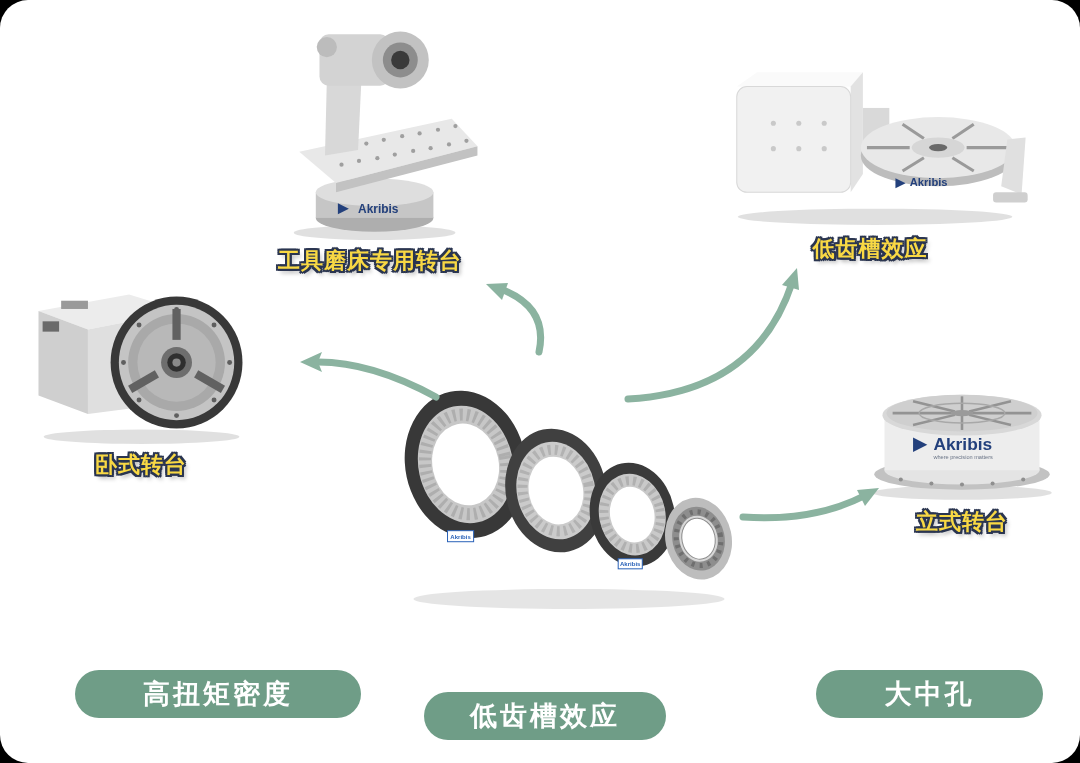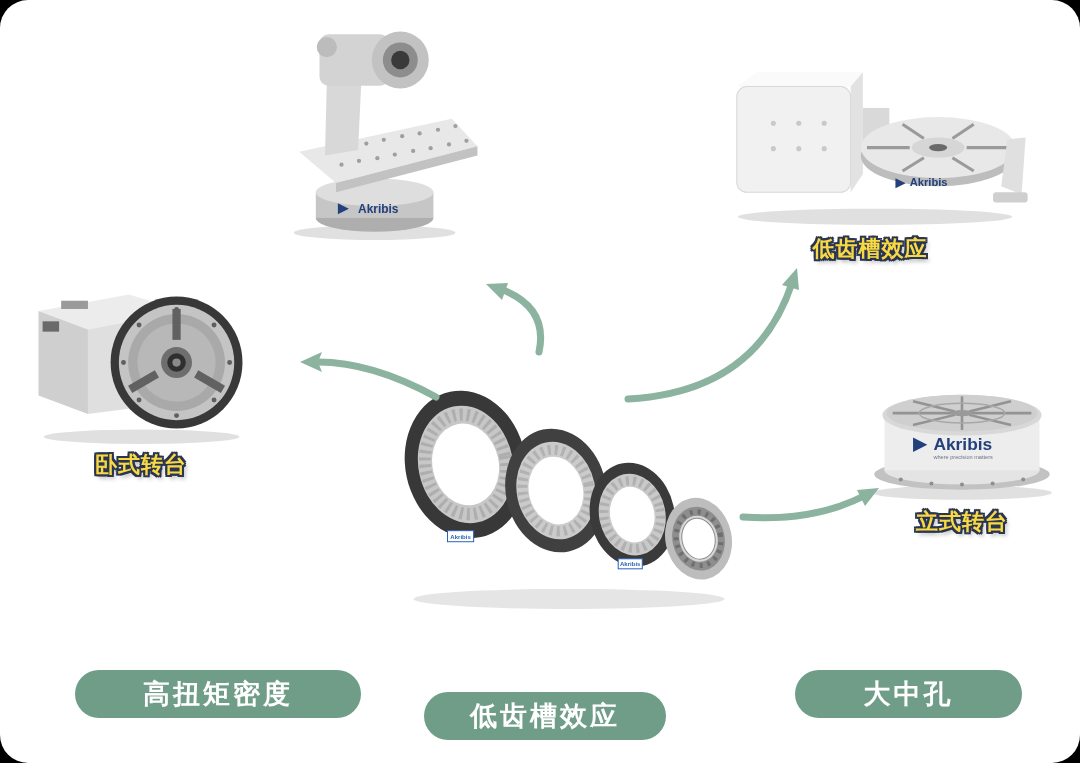--- a/index.html
+++ b/index.html
@@ -24,21 +24,21 @@
   .arrows path{fill:none;stroke:var(--arrow-green,#8bb3a0);stroke-width:7;stroke-linecap:round;}
   .arrows polygon{fill:var(--arrow-green,#8bb3a0);}
   .pill{
     position:absolute;height:48px;border-radius:26px;top:670px;
     background:var(--pill-green,#6f9d87);color:#ffffff;
     font-size:27px;font-weight:bold;letter-spacing:3px;
     display:flex;align-items:center;justify-content:center;
   }
   .pill-1{left:75px;width:286px;}
   .pill-2{left:424px;width:242px;margin-top:22px;}
-  .pill-3{left:795px;width:227px;}
+  .pill-3{left:816px;width:227px;}
   .logo-text{font-weight:bold;fill:#23407c;}
 </style>
 </head>
 <body>
 
 <div class="stage">
 
   <figure style="left:232px;top:12px;width:276px;">
     <svg width="248" height="230" viewBox="0 0 270 250">
       <ellipse cx="140" cy="240" rx="88" ry="8" fill="#000" opacity="0.12"></ellipse>
@@ -70,20 +70,21 @@
           <circle cx="240" cy="140" r="2.3"></circle>
       </g>
 
       <polygon points="88,74 126,66 122,150 86,156" fill="#d8d8d8"></polygon>
       <rect x="80" y="24" width="76" height="56" rx="10" fill="#d3d3d3"></rect>
       <circle cx="88" cy="38" r="11" fill="#bcbcbc"></circle>
       <circle cx="168" cy="52" r="31" fill="#c2c2c2"></circle>
       <circle cx="168" cy="52" r="19" fill="#8d8d8d"></circle>
       <circle cx="168" cy="52" r="10" fill="#3a3a3a"></circle>
     </svg>
+    <figcaption class="caption">工具磨床专用转台</figcaption>
   </figure>
 
   <figure style="left:712px;top:52px;width:316px;">
     <svg width="316" height="178" viewBox="0 0 310 175">
       <ellipse cx="160" cy="162" rx="135" ry="8" fill="#000" opacity="0.12"></ellipse>
 
       <polygon points="24,34 44,20 148,20 136,34" fill="#fafafa"></polygon>
       <polygon points="136,34 148,20 148,120 136,138" fill="#e2e2e2"></polygon>
       <rect x="24" y="34" width="112" height="104" rx="10" fill="#f1f1f1" stroke="#d8d8d8"></rect>
       <g fill="#c9c9c9">

